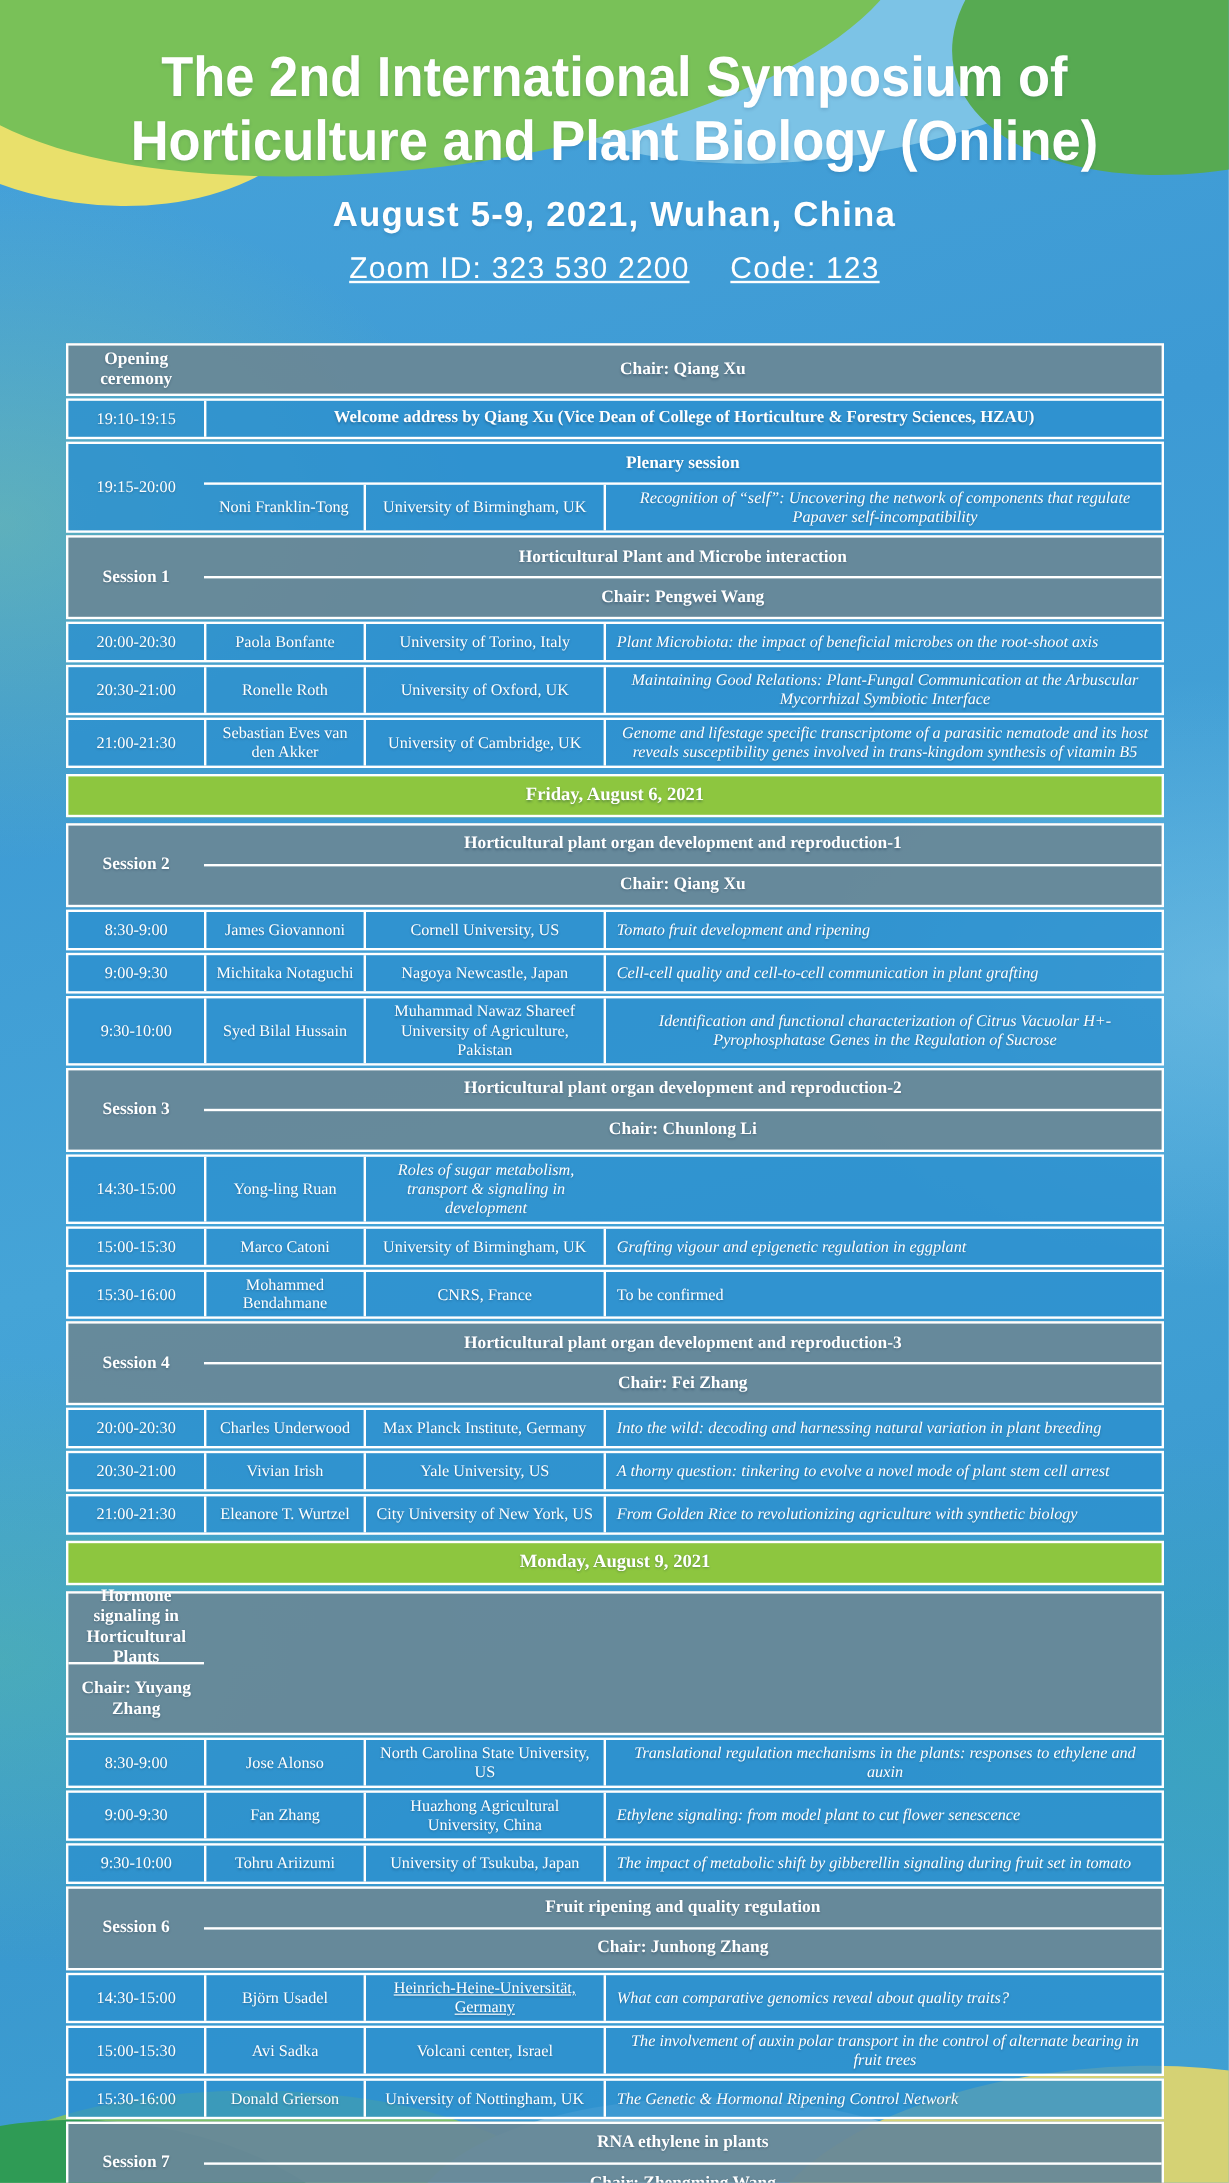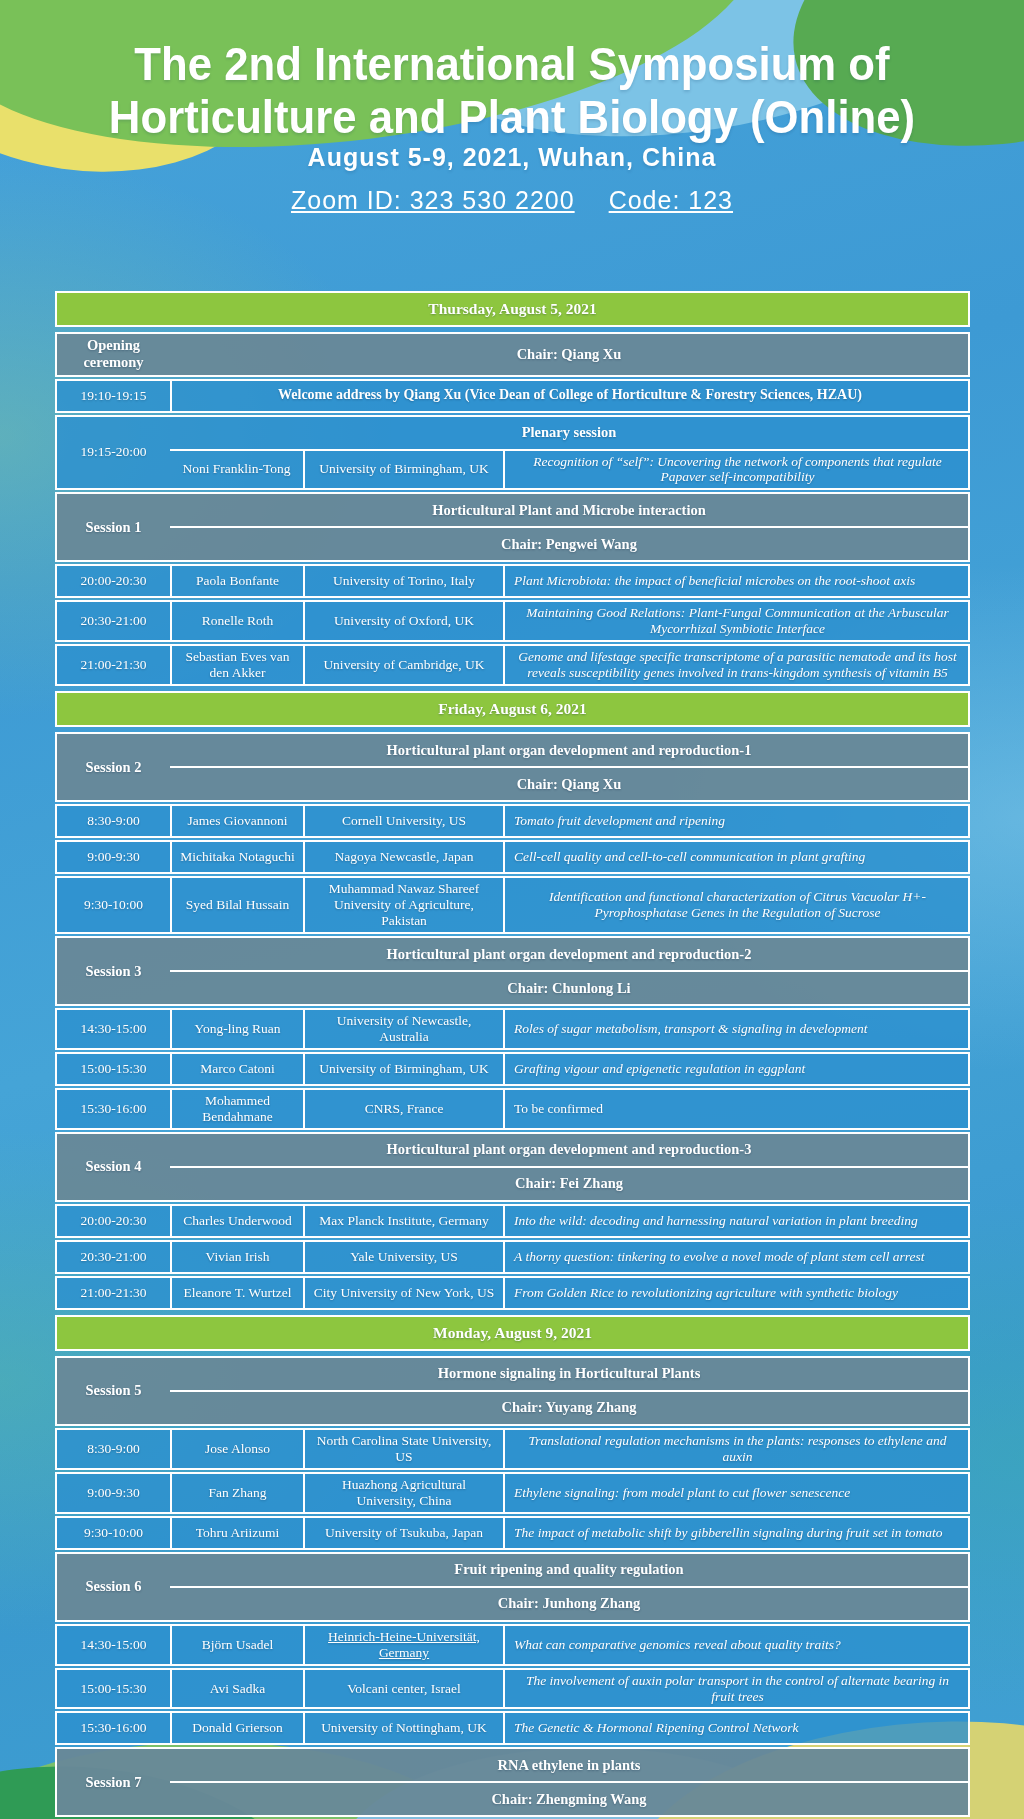--- a/index.html
+++ b/index.html
@@ -25,21 +25,21 @@
   .b-dgreen-bl {left:-140px; top:1768px; width:460px; height:260px; background:#2f9b55; z-index:2; transform:rotate(6deg);}
   .b-mgreen-bl {left:-70px;  top:1742px; width:560px; height:240px; background:#7ac06a; z-index:1;}
   .b-lblue-bc  {left:340px;  top:1748px; width:500px; height:220px; background:#82bede; z-index:1;}
   .b-olive-br  {left:630px;  top:1724px; width:560px; height:260px; background:#d5d274; transform:rotate(-6deg); z-index:1;}
   
   #header{position:absolute; left:0; top:38px; width:1024px; text-align:center; z-index:5;
           font-family:"Liberation Sans", sans-serif;}
   .title-line{display:block; font-size:47px; font-weight:700; line-height:1.12;
               letter-spacing:0px; transform:scaleX(0.93); transform-origin:50% 50%;
               text-shadow:0 2px 3px rgba(0,40,80,0.15); white-space:nowrap;}
-  #subtitle{margin-top:0; font-size:25px; font-weight:700; letter-spacing:1px;
+  #subtitle{margin-top:20px; font-size:29px; font-weight:700; letter-spacing:1px;
             text-shadow:0 2px 3px rgba(0,40,80,0.15);}
   #zoomline{margin-top:14px; font-size:25px; font-weight:400; letter-spacing:1px; display:flex;
             justify-content:center; gap:34px;text-decoration:underline;}
   
   #schedule{position:absolute; left:55px; top:286px; width:915px; z-index:4;}
   .row{display:grid; border:2px solid #ffffff; margin-bottom:2px; box-sizing:border-box;
        font-size:13.5px; line-height:1.18; text-shadow:0 1px 2px rgba(0,30,60,0.30);}
   .bg-blue{background:rgba(44,144,206,0.80);}
   .bg-gray{background:rgba(104,136,152,0.96);}
   .band{display:block; text-align:center; font-weight:700; font-size:15.5px;
@@ -81,21 +81,20 @@
     <span class="title-line">The 2nd International Symposium of</span>
     <span class="title-line">Horticulture and Plant Biology (Online)</span>
     <div id="subtitle">August 5-9, 2021, Wuhan, China</div>
     <div id="zoomline">
       <span>Zoom ID: 323 530 2200</span>
       <span>Code: 123</span>
     </div>
   </div>
 
   <div id="schedule">
-      <div class="row band date-band">Thursday, August 5, 2021</div>
       <div class="row session-row bg-gray">
         <div class="c slabel">Opening ceremony</div>
         <div class="sright">
           <div class="sline">Chair: Qiang Xu</div>
         </div>
       </div>
       <div class="row wide-row bg-blue">
         <div class="c time">19:10-19:15</div>
         <div class="c widetext">Welcome address by Qiang Xu (Vice Dean of College of Horticulture &amp; Forestry Sciences, HZAU)</div>
       </div>
@@ -164,21 +163,20 @@
       <div class="row session-row bg-gray">
         <div class="c slabel">Session 3</div>
         <div class="sright">
           <div class="sline">Horticultural plant organ development and reproduction-2</div>
           <div class="sline">Chair: Chunlong Li</div>
         </div>
       </div>
       <div class="row talk-row bg-blue">
         <div class="c time">14:30-15:00</div>
         <div class="c">Yong-ling Ruan</div>
-        <div class="c">University of Newcastle, Australia</div>
         <div class="c title-cell">Roles of sugar metabolism, transport &amp; signaling in development</div>
       </div>
       <div class="row talk-row bg-blue">
         <div class="c time">15:00-15:30</div>
         <div class="c">Marco Catoni</div>
         <div class="c">University of Birmingham, UK</div>
         <div class="c title-cell">Grafting vigour and epigenetic regulation in eggplant</div>
       </div>
       <div class="row talk-row bg-blue">
         <div class="c time">15:30-16:00</div>
@@ -206,21 +204,20 @@
         <div class="c title-cell">A thorny question: tinkering to evolve a novel mode of plant stem cell arrest</div>
       </div>
       <div class="row talk-row bg-blue">
         <div class="c time">21:00-21:30</div>
         <div class="c">Eleanore T. Wurtzel</div>
         <div class="c">City University of New York, US</div>
         <div class="c title-cell">From Golden Rice to revolutionizing agriculture with synthetic biology</div>
       </div>
       <div class="row band date-band">Monday, August 9, 2021</div>
       <div class="row session-row bg-gray">
-        <div class="c slabel">Session 5</div>
         <div class="sright">
           <div class="sline">Hormone signaling in Horticultural Plants</div>
           <div class="sline">Chair: Yuyang Zhang</div>
         </div>
       </div>
       <div class="row talk-row bg-blue">
         <div class="c time">8:30-9:00</div>
         <div class="c">Jose Alonso</div>
         <div class="c">North Carolina State University, US</div>
         <div class="c title-cell">Translational regulation mechanisms in the plants: responses to ethylene and auxin</div>

